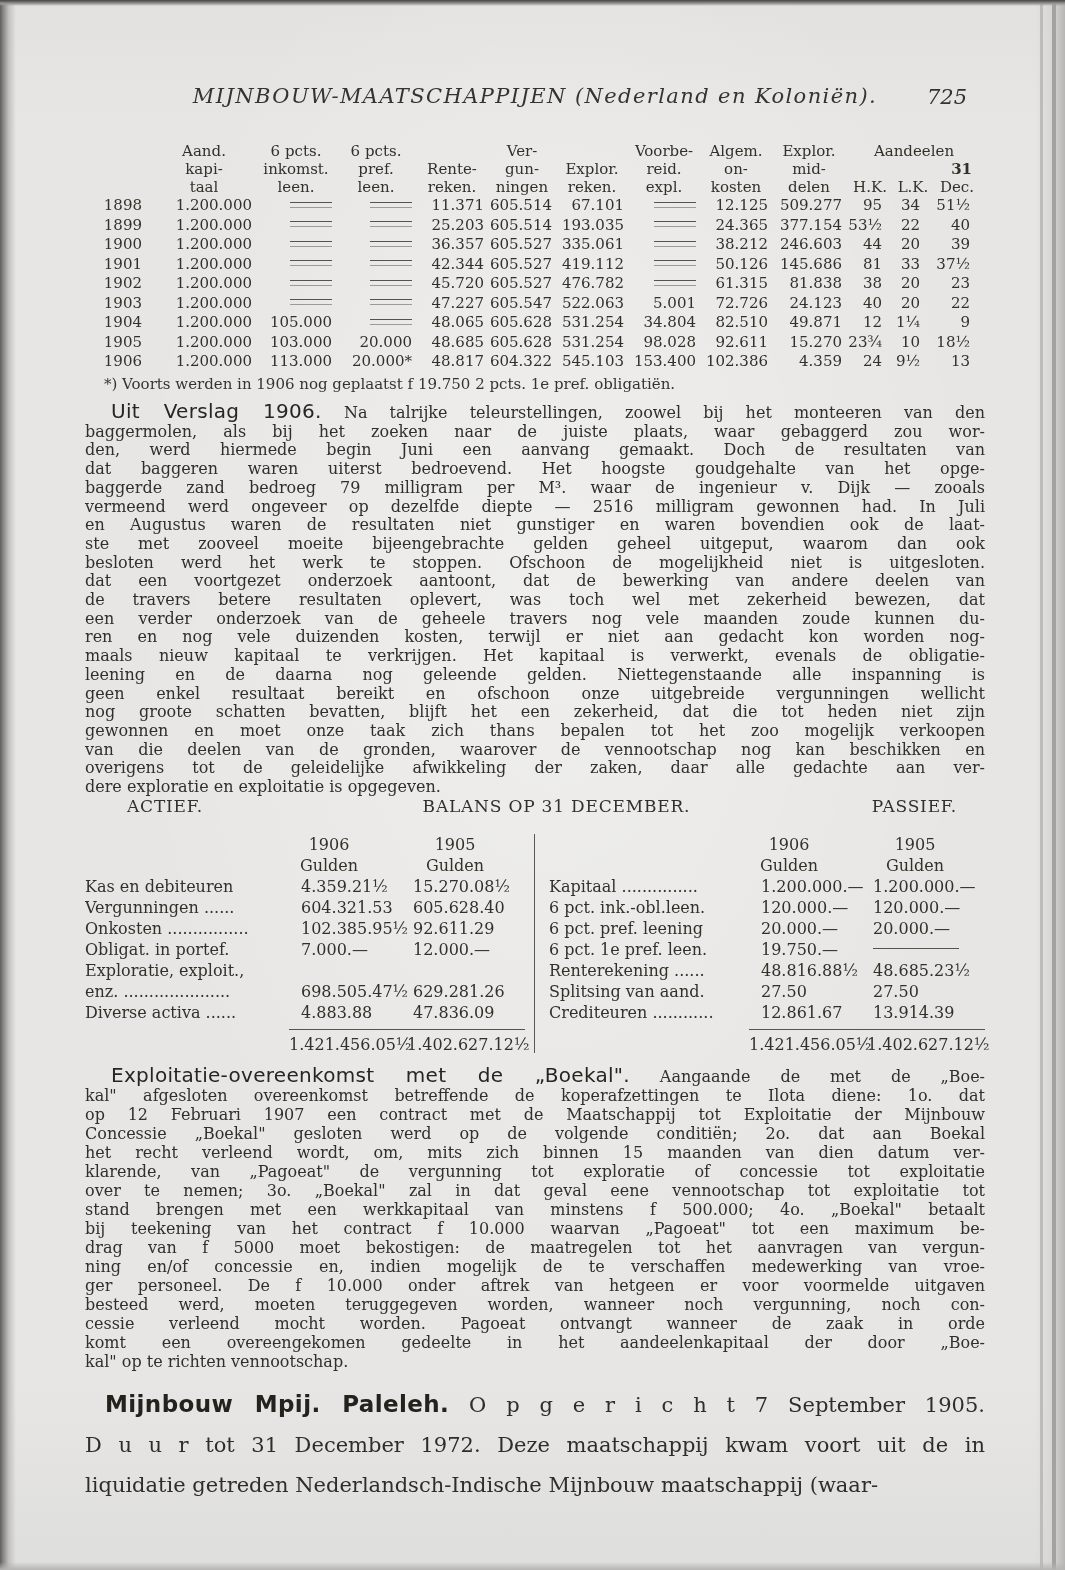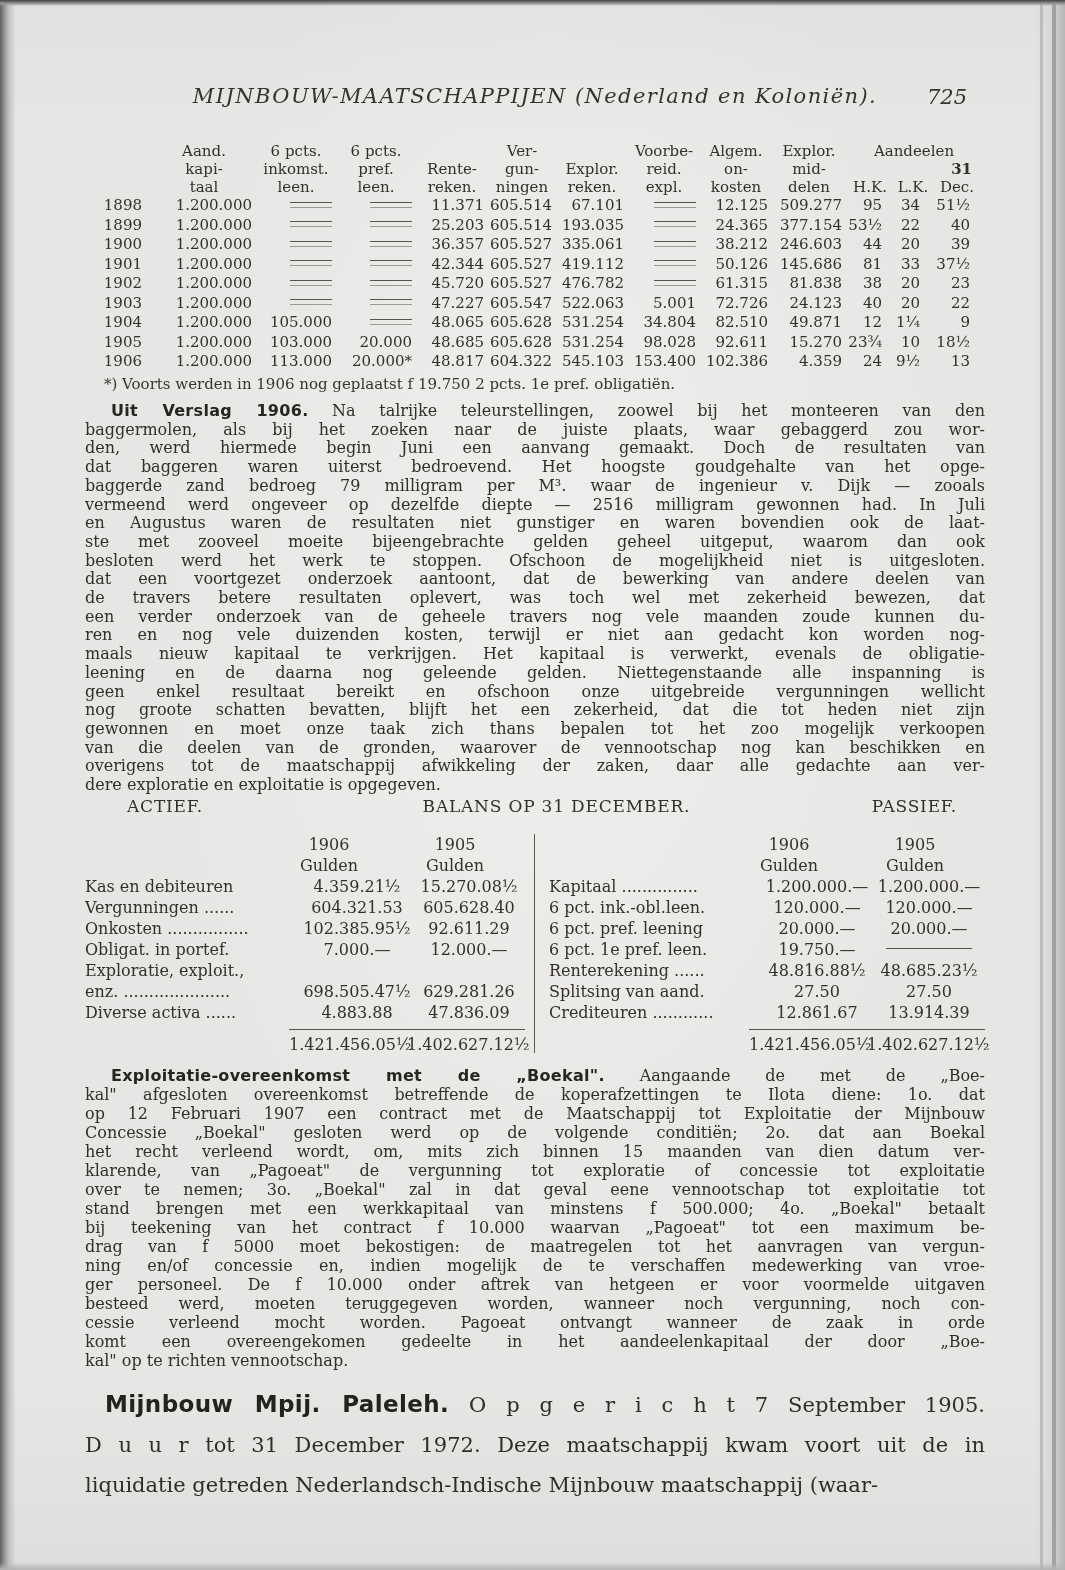--- a/index.html
+++ b/index.html
@@ -47,38 +47,38 @@
   .c-num{text-align:right;padding-right:4px;line-height:19.5px;white-space:nowrap;}
   .c-sm{text-align:right;padding-right:12px;line-height:19.5px;white-space:nowrap;}
   .dash{display:inline-block;width:42px;height:4px;vertical-align:middle;
     border-top:1px solid #55534e;border-bottom:1px solid #9b9a96;margin-bottom:3px;}
   .footnote{margin-top:3px;padding-left:16px;font-size:15px;color:#35342f;}
 
   
   .jline{text-align:justify;text-align-last:justify;white-space:normal;}
   .jline.last{text-align-last:left;}
   .jline.first{text-indent:26px;}
-  .lead{font-family:"DejaVu Sans", sans-serif;font-weight:bold;font-size:16px;letter-spacing:.3px;color:#26251f;}
+  .lead{font-family:"DejaVu Sans", sans-serif;font-weight:normal;font-size:20px;letter-spacing:.3px;color:#26251f;}
 
   .verslag{position:absolute;top:402px;left:85px;width:900px;font-size:16px;line-height:18.7px;color:#302f2a;}
   .boekal{position:absolute;top:1066px;left:85px;width:900px;font-size:16px;line-height:19px;color:#302f2a;}
 
   
   .balans{position:absolute;top:796px;left:85px;width:900px;color:#323129;}
   .balans-head{position:relative;height:24px;font-size:17px;letter-spacing:.8px;}
   .bh-left{position:absolute;left:42px;}
   .bh-center{position:absolute;left:50%;transform:translateX(-42%);white-space:nowrap;}
   .bh-right{position:absolute;right:28px;}
   .balans-body{position:relative;display:flex;margin-top:14px;font-size:16px;}
   .balans-body::before{content:'';position:absolute;left:449px;top:0;bottom:2px;width:1px;background:#5a5853;}
   .b-side{width:440px;}
   .b-side.right{width:436px;margin-left:24px;}
   .b-row,.b-yr,.b-tot{display:flex;line-height:21px;white-space:nowrap;}
   .b-lab{flex:1;overflow:hidden;}
-  .b-a{width:112px;text-align:center;}
+  .b-a{width:112px;text-align:left;}
   .b-yr .b-a{text-align:center;padding-right:14px;}
   .b-tot{margin-top:6px;}
   .b-tot .amts{display:flex;border-top:1px solid #55534e;padding-top:4px;}
   .b-tot .b-a{width:118px;}
   .bdash{display:inline-block;width:86px;height:1px;background:#55534e;vertical-align:middle;margin-bottom:4px;}
 
   
   .paleleh{position:absolute;top:1384px;left:85px;width:900px;font-size:21px;line-height:40px;color:#2e2d28;}
   .paleleh .jline.first{text-indent:20px;}
   .paleleh-title{font-family:"DejaVu Sans", sans-serif;font-weight:bold;font-size:23px;letter-spacing:.4px;color:#23221d;}
@@ -294,21 +294,21 @@
       <div class="jline">dat een voortgezet onderzoek aantoont, dat de bewerking van andere deelen van</div>
       <div class="jline">de travers betere resultaten oplevert, was toch wel met zekerheid bewezen, dat</div>
       <div class="jline">een verder onderzoek van de geheele travers nog vele maanden zoude kunnen du-</div>
       <div class="jline">ren en nog vele duizenden kosten, terwijl er niet aan gedacht kon worden nog-</div>
       <div class="jline">maals nieuw kapitaal te verkrijgen. Het kapitaal is verwerkt, evenals de obligatie-</div>
       <div class="jline">leening en de daarna nog geleende gelden. Niettegenstaande alle inspanning is</div>
       <div class="jline">geen enkel resultaat bereikt en ofschoon onze uitgebreide vergunningen wellicht</div>
       <div class="jline">nog groote schatten bevatten, blijft het een zekerheid, dat die tot heden niet zijn</div>
       <div class="jline">gewonnen en moet onze taak zich thans bepalen tot het zoo mogelijk verkoopen</div>
       <div class="jline">van die deelen van de gronden, waarover de vennootschap nog kan beschikken en</div>
-      <div class="jline">overigens tot de maatschappij afwikkeling der zaken, daar alle gedachte aan ver-</div>
+      <div class="jline">overigens tot de geleidelijke afwikkeling der zaken, daar alle gedachte aan ver-</div>
       <div class="jline last">dere exploratie en exploitatie is opgegeven.</div>
     </section>
 
   <section class="balans">
     <div class="balans-head">
       <span class="bh-left">ACTIEF.</span>
       <span class="bh-center">BALANS OP 31 DECEMBER.</span>
       <span class="bh-right">PASSIEF.</span>
     </div>
     <div class="balans-body">

